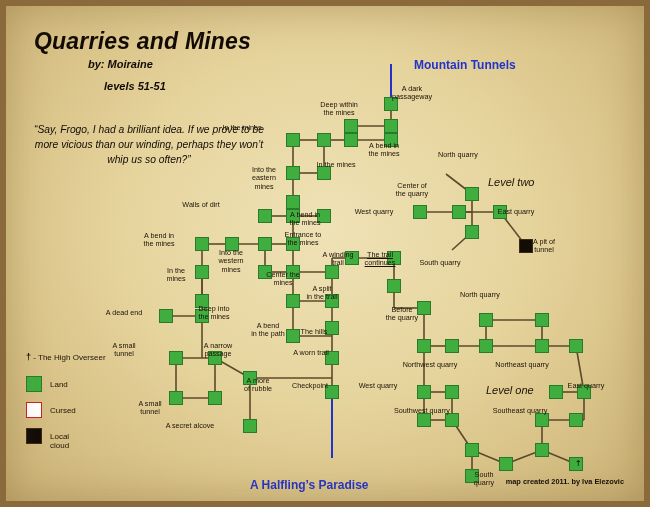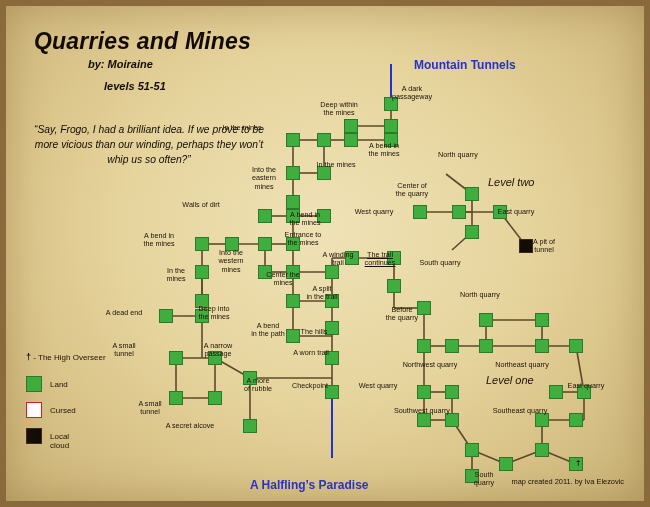--- a/index.html
+++ b/index.html
@@ -49,21 +49,21 @@
   }
   .zone{position:absolute;font-size:11px;color:#1b1207;font-style:italic;}
   .legend{position:absolute;left:20px;top:370px;font-size:8px;color:#1b1207;}
   .legend .row{position:relative;height:26px;}
   .legend .sw{position:absolute;left:0;top:0;width:16px;height:16px;border:1px solid #2b7a2b;background:#3fae3f;box-sizing:border-box;}
   .legend .sw.cursed{background:#fff;border-color:#cc2222;}
   .legend .sw.cloud{background:#120b06;border-color:#3a2a18;}
   .legend .tx{position:absolute;left:24px;top:4px;font-size:8px;}
   .overseer{position:absolute;left:20px;top:346px;font-size:8px;color:#1b1207;}
   .overseer b{font-size:9px;}
-  .credit{position:absolute;right:20px;bottom:14px;text-align:right;font-size:7.4px;font-weight:normal;color:#120b05;line-height:10px;}
+  .credit{position:absolute;right:20px;bottom:14px;text-align:right;font-size:7.4px;font-weight:bold;color:#120b05;line-height:10px;}
   .marker{position:absolute;font-size:8px;font-weight:bold;color:#120b05;}
 </style>
 </head>
 <body>
 
 <div id="map">
 
   <div class="title">Quarries and Mines</div>
   <div class="byline">by: Moiraine</div>
   <div class="levels">levels 51-51</div>
@@ -295,21 +295,21 @@
       <div class="lbl" style="left: 477px; top: 401px; width: 74px;">Southeast quarry</div>
       <div class="lbl" style="left: 458px; top: 465px; width: 40px;">South
 quarry</div>
     </div>
   <div id="portals">
       <div class="portal" style="left: 408px; top: 52px;">Mountain Tunnels</div>
       <div class="portal" style="left: 244px; top: 472px;">A Halfling’s Paradise</div>
     </div>
   <div id="zones">
       <div class="zone" style="left: 482px; top: 170px;">Level two</div>
-      <div class="zone" style="left: 480px; top: 368px; text-align: center;">Level one</div>
+      <div class="zone" style="left: 480px; top: 378px; text-align: center;">Level one</div>
     </div>
 
   <div class="overseer">
     <b>†</b>
     <span>- The High Overseer</span>
   </div>
 
   <div class="legend" id="legend-box">
       <div class="row">
         <span class="sw"></span>

